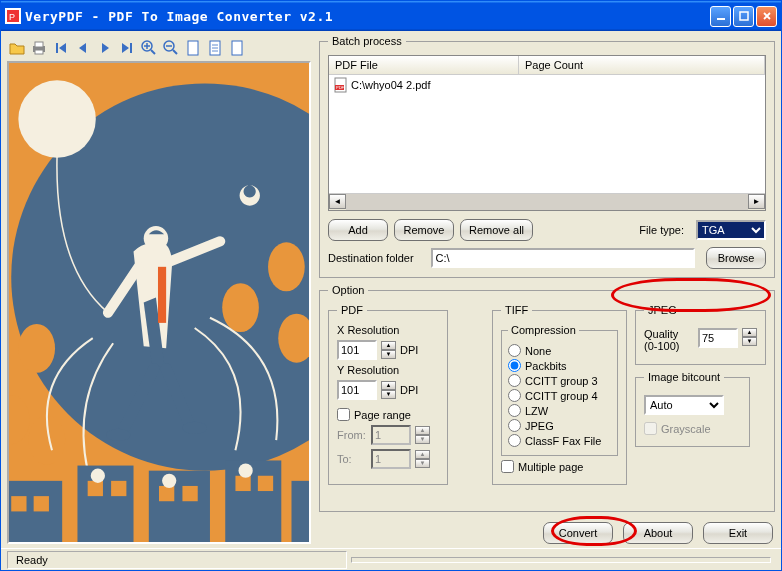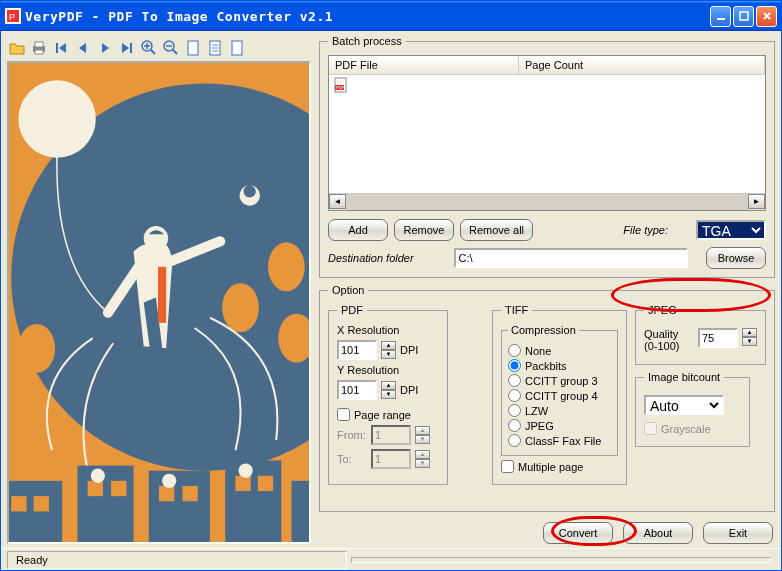--- a/index.html
+++ b/index.html
@@ -32,25 +32,25 @@
 .tr { display:flex; padding: 2px 4px; align-items:center; }
 .td-icon { width: 16px; height: 16px; margin-right: 2px; }
 .td-icon svg { width:16px; height:16px; }
 .td.file { width: 184px; }
 .td.count { flex:1; }
 .hscroll { height: 17px; background: #ece9d8; border-top: 1px solid #ccc; display:flex; }
 .hs-btn { width: 17px; height:15px; border: 1px solid #888; background: linear-gradient(#fff,#d4d0c8); display:flex; align-items:center; justify-content:center; font-size:8px; }
 .hs-track { flex:1; background:#d4d0c8; }
 .btn-row { display:flex; gap: 6px; margin-top: 8px; align-items:center; }
 .win-btn { min-width: 60px; height: 22px; border: 1px solid #707070; background: linear-gradient(to bottom,#fff,#e6e6e0 45%,#dcd9cf 55%,#f0efe8); font-size: 11px; padding: 0 8px; cursor: default; border-radius: 7px; }
-.label { font-size: 11px; margin-right: 22px; font-style: italic; }
+.label { font-size: 11px; margin-right: 6px; }
 .text-input { height: 20px; border: 2px inset #fff; background: #fff; padding: 0 3px; font-size: 11px; }
-.select { height: 20px; border: 2px inset #fff; background: #fff; font-size: 14px; }
+.select { height: 20px; border: 2px inset #fff; background: #fff; font-size: 11px; }
 .select.highlight { background: #0a246a; color: #fff; }
-.dest-row { display:flex; align-items:center; gap:18px; margin-top:6px; }
+.dest-row { display:flex; align-items:center; gap:11px; margin-top:6px; }
 .option-fs { display:flex; gap: 8px; }
 .pdf-fs { width: 120px; }
 .tiff-fs { width: 135px; margin-left: 36px; }
 .jpeg-fs { width: 115px; }
 .sub-fs { border:1px solid #a0a0a0; padding:6px; margin-bottom:4px; }
 .sub-fs legend { font-size:11px; padding:0 3px; }
 .spin-group { display:flex; align-items:center; margin: 4px 0; gap:4px; }
 .spin-input { width: 40px; height: 20px; border: 2px inset #fff; background:#fff; padding:0 2px; font-size:11px; }
 .spin-btns { display:flex; flex-direction:column; }
 .spin-btn { width: 15px; height: 9px; border:1px solid #888; background:linear-gradient(#fff,#d4d0c8); font-size:6px; line-height:6px; text-align:center; }
@@ -235,20 +235,21 @@
             <div class="th file">PDF File</div>
             <div class="th count">Page Count</div>
           </div>
           <div class="table-body">
             <div class="tr">
               <span class="td-icon"><svg viewBox="0 0 16 16">
                     <rect x="2" y="1" width="11" height="14" fill="#fff" stroke="#888"></rect>
                     <rect x="2" y="8" width="9" height="5" fill="#d33"></rect>
                     <text x="3" y="12" font-size="4" fill="#fff">PDF</text>
                   </svg></span>
+              <span class="td file">C:\whyo04 2.pdf</span>
             </div>
           </div>
           <div class="hscroll">
             <div class="hs-btn">◄</div>
             <div class="hs-track"></div>
             <div class="hs-btn">►</div>
           </div>
         </div>
         <div class="btn-row">
           <button class="win-btn">Add</button>

